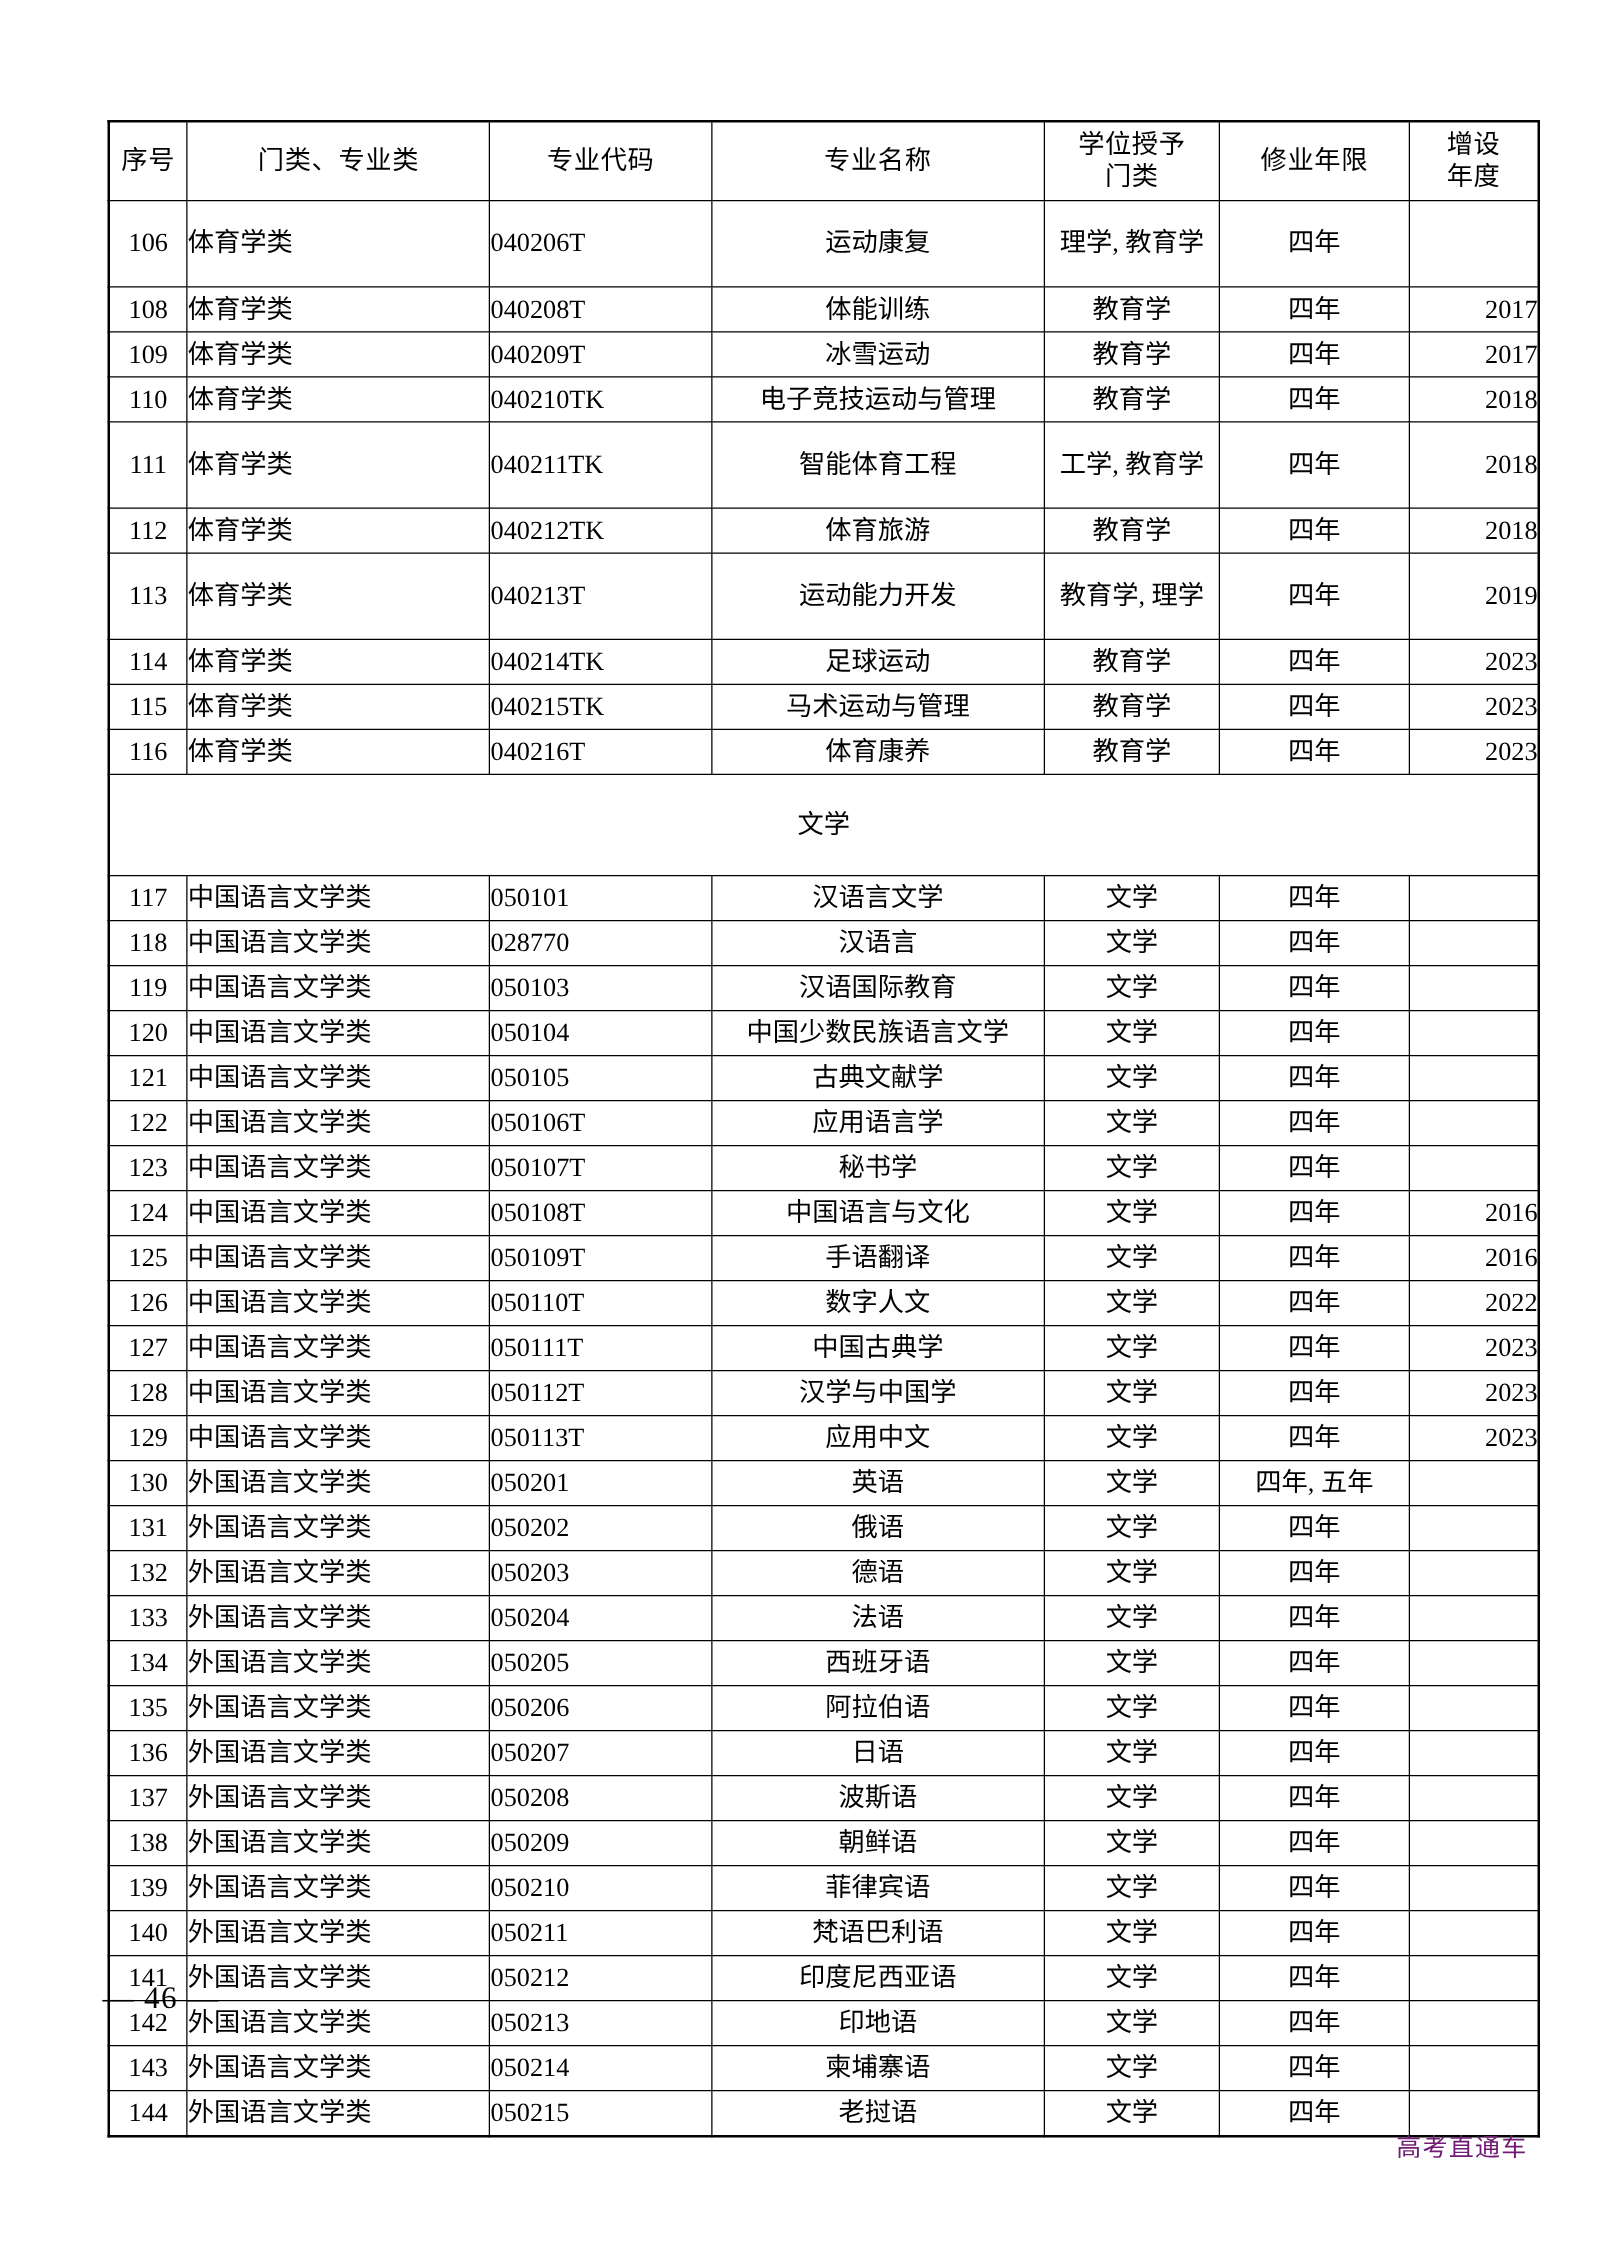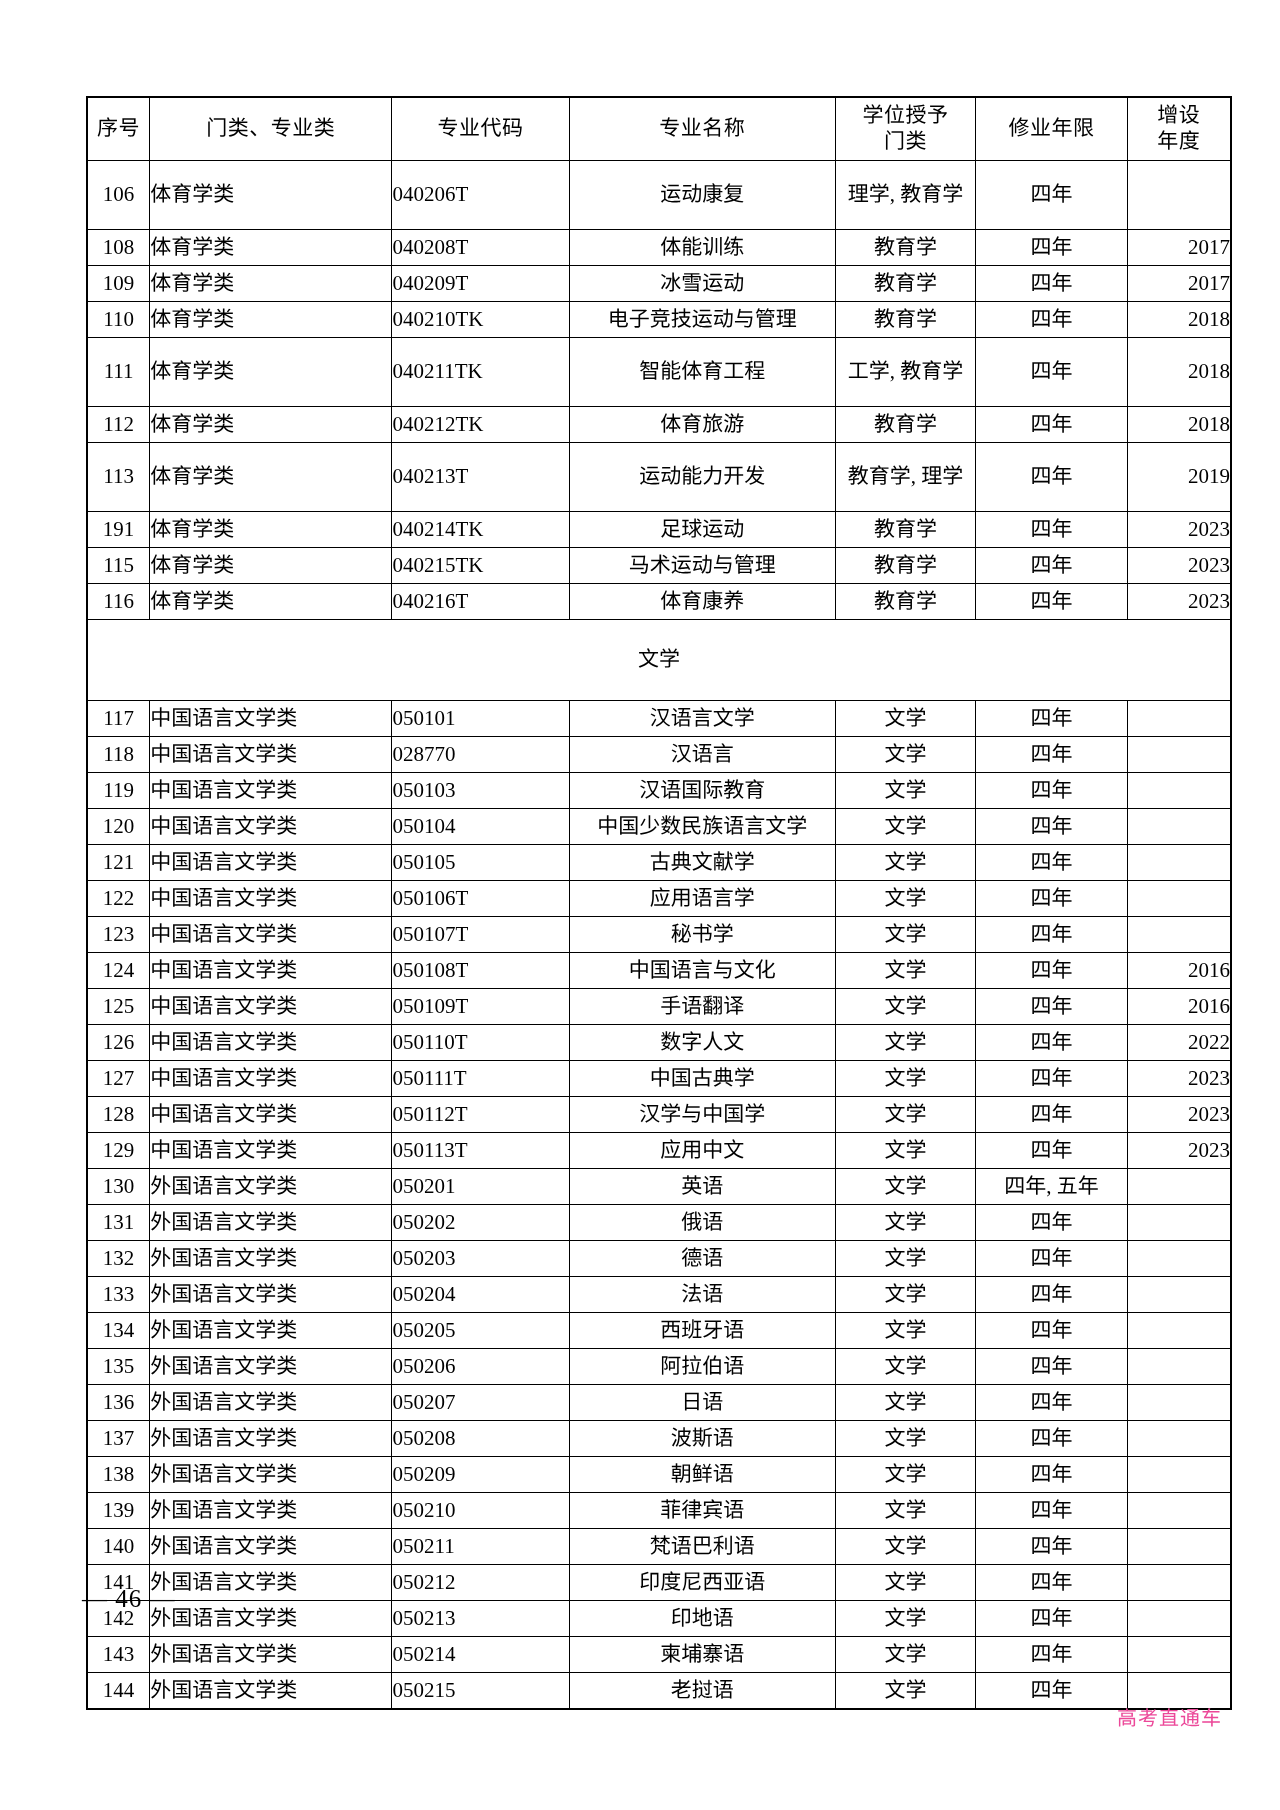--- a/index.html
+++ b/index.html
@@ -103,21 +103,21 @@
     top: 1585px;
     font-size: 25px;
     letter-spacing: 1px;
   }
 
   #watermark {
     position: absolute;
     right: 58px;
     top: 1702px;
     font-size: 20px;
-    color: #ec4899;
+    color: #701a75;
     font-family: "DejaVu Sans", "Liberation Sans", sans-serif;
     letter-spacing: 1px;
   }
 </style>
 </head>
 <body>
 
 <div id="page">
 
   <div id="table-wrap">
@@ -206,21 +206,21 @@
           <tr class="tall">
             <td class="cell c-num">113</td>
             <td class="cell c-category">体育学类</td>
             <td class="cell c-speccode">040213T</td>
             <td class="cell c-specname">运动能力开发</td>
             <td class="cell c-deg">教育学, 理学</td>
             <td class="cell c-yr">四年</td>
             <td class="cell c-yearadded">2019</td>
           </tr>
           <tr>
-            <td class="cell c-num">191</td>
+            <td class="cell c-num">114</td>
             <td class="cell c-category">体育学类</td>
             <td class="cell c-speccode">040214TK</td>
             <td class="cell c-specname">足球运动</td>
             <td class="cell c-deg">教育学</td>
             <td class="cell c-yr">四年</td>
             <td class="cell c-yearadded">2023</td>
           </tr>
           <tr>
             <td class="cell c-num">115</td>
             <td class="cell c-category">体育学类</td>

